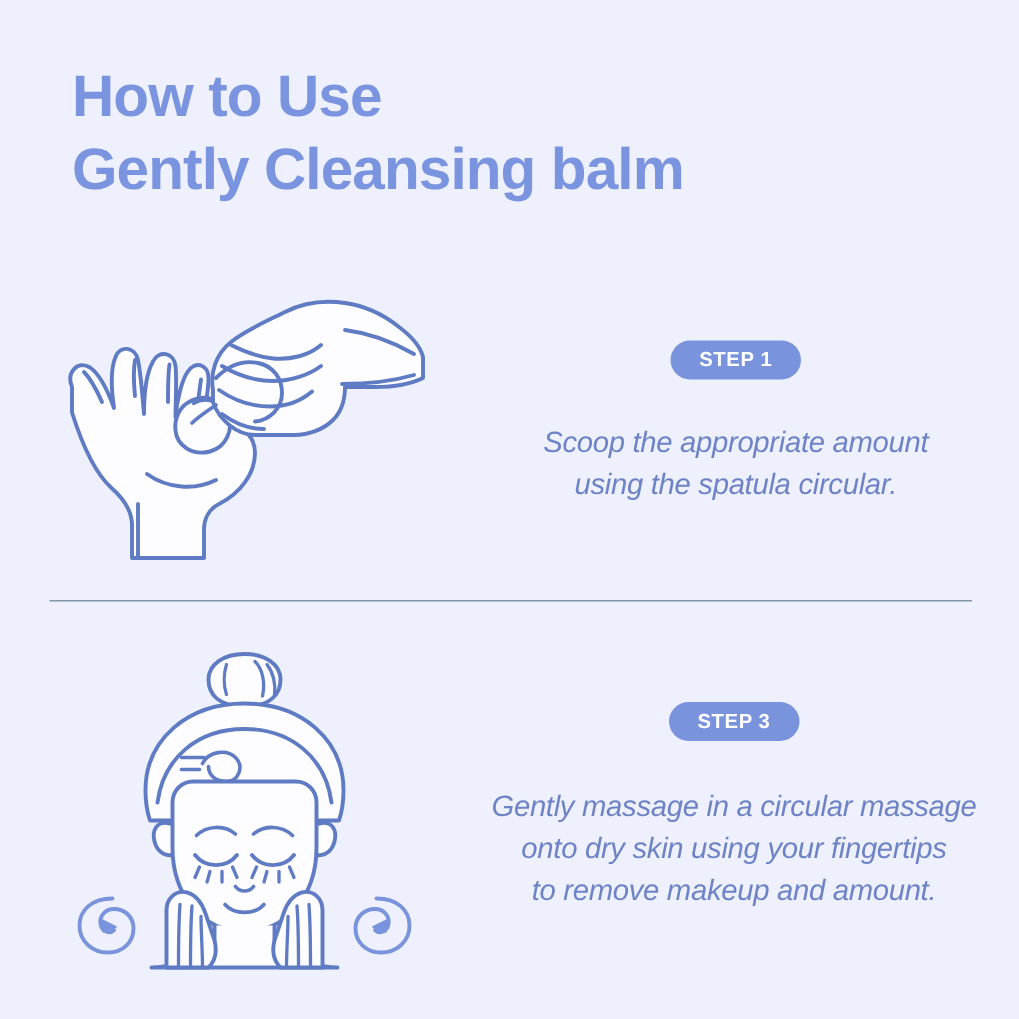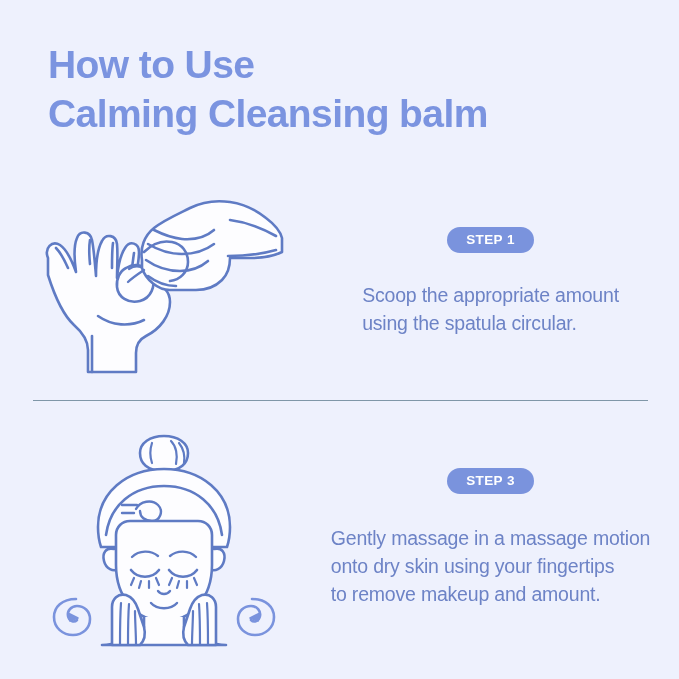--- a/index.html
+++ b/index.html
@@ -83,22 +83,24 @@
     white-space: nowrap;
   }
   #step-row-1 .badge { margin-bottom: 28px; }
   #step-row-2 .badge { margin-bottom: 30px; }
 
   
   .desc {
     color: #6d83c6;
     font-size: 19.5px;
     line-height: 28px;
+    text-align: center;
     letter-spacing: -0.2px;
     white-space: nowrap;
+    font-style: italic;
   }
 
   
   .divider {
     position: absolute;
     left: 33px;
     top: 400px;
     width: 615px;
     height: 1px;
     background: #7f97a8;
@@ -106,21 +108,21 @@
 
   svg { display: block; overflow: visible; }
 </style>
 </head>
 <body>
 
 <div class="page">
 
   <div class="title-block">
     <div class="title-line">How to Use</div>
-    <div class="title-line">Calming Cleansing balm</div>
+    <div class="title-line">Gently Cleansing balm</div>
   </div>
 
   <div class="step-row" id="step-row-1">
 
     <div class="illo-cell">
       <svg width="270" height="185" viewBox="0 0 270 185">
         <g fill="#fdfdff" stroke="#5f7bc4" stroke-width="2.6" stroke-linecap="round" stroke-linejoin="round">
 
           <path d="M18,68 C14,58 22,50 30,55 C36,59 42,71 46,82
                    C44,68 44,55 47,48 C50,40 60,41 62,50
@@ -274,20 +276,20 @@
                      C217,175 221,180 220,185 C219,190 214,192 211,189"></path>
           </g>
           <path d="M220,182 L218,190 L210,187 Z" fill="#7a93dd" stroke="#7a93dd" stroke-width="1.6"></path>
         </g>
       </svg>
     </div>
 
     <div class="text-cell">
       <span class="badge">STEP 3</span>
       <div class="desc">
-        <div>Gently massage in a massage motion</div>
+        <div>Gently massage in a circular massage</div>
         <div>onto dry skin using your fingertips</div>
         <div>to remove makeup and amount.</div>
       </div>
     </div>
   </div>
 
 </div>
 
 </body></html>

